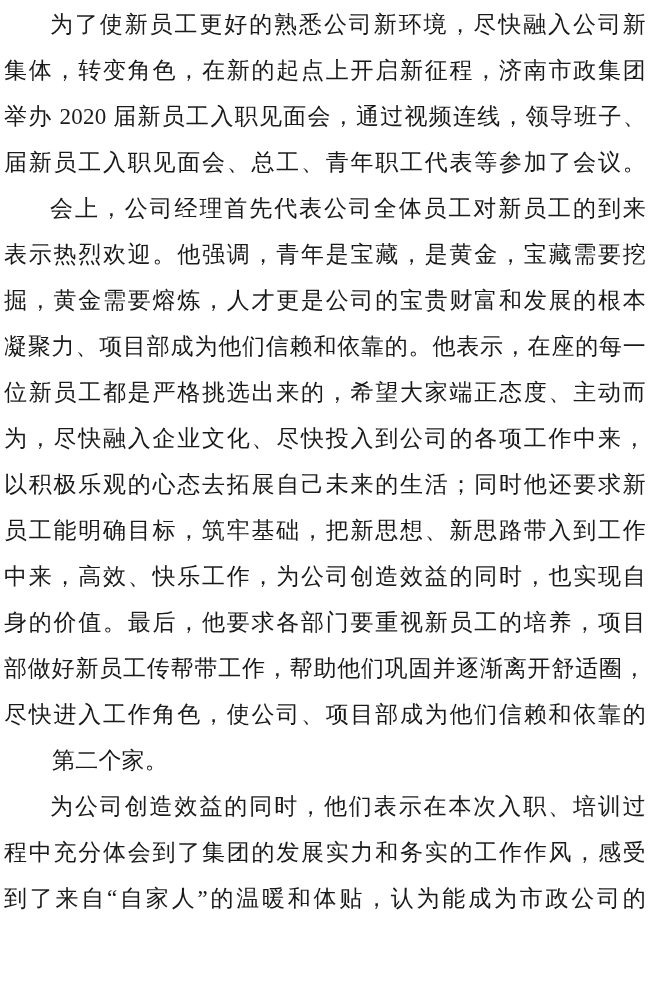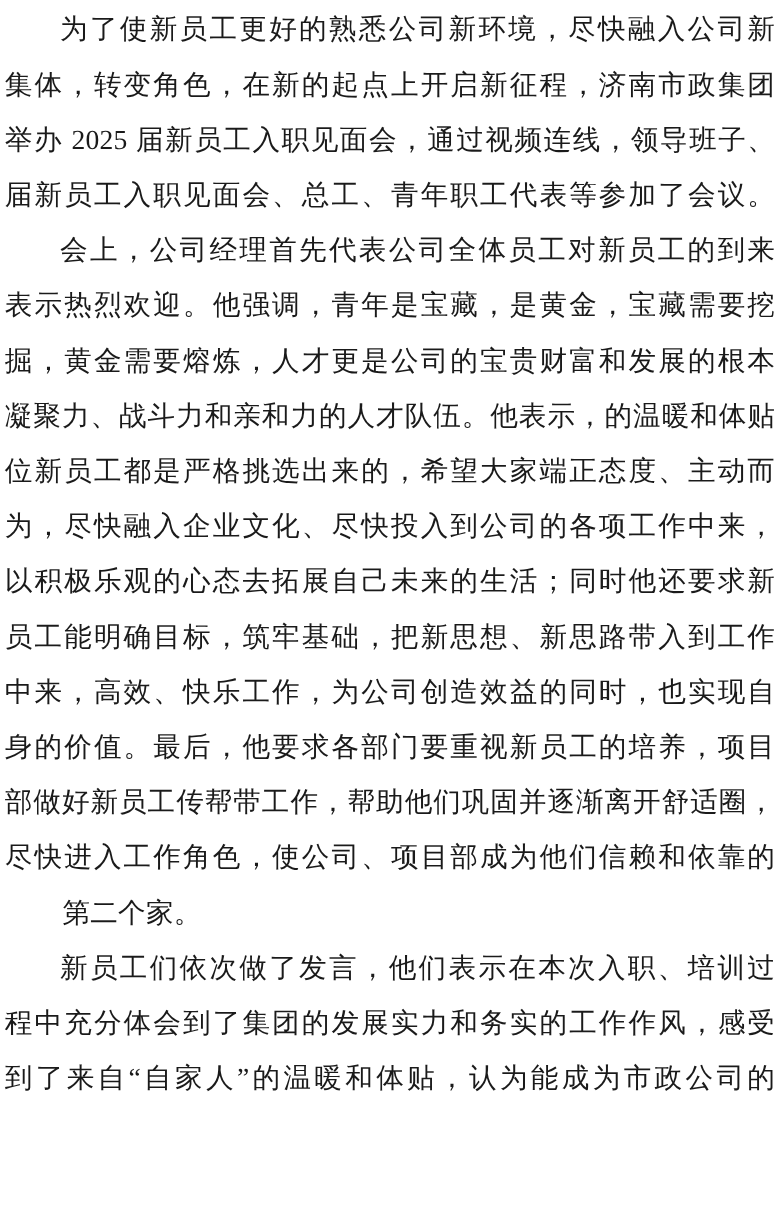--- a/index.html
+++ b/index.html
@@ -36,39 +36,39 @@
   }
 </style>
 </head>
 <body>
 
 <div class="page">
 
   <p class="para">
     <span class="line first">为了使新员工更好的熟悉公司新环境，尽快融入公司新</span>
     <span class="line">集体，转变角色，在新的起点上开启新征程，济南市政集团</span>
-    <span class="line">举办 2025 届新员工入职见面会，通过视频连线，领导班子、</span>
+    <span class="line">举办 2020 届新员工入职见面会，通过视频连线，领导班子、</span>
     <span class="line">届新员工入职见面会、总工、青年职工代表等参加了会议。</span>
   </p>
 
   <p class="para">
     <span class="line first">会上，公司经理首先代表公司全体员工对新员工的到来</span>
     <span class="line">表示热烈欢迎。他强调，青年是宝藏，是黄金，宝藏需要挖</span>
     <span class="line">掘，黄金需要熔炼，人才更是公司的宝贵财富和发展的根本</span>
-    <span class="line">凝聚力、战斗力和亲和力的人才队伍。他表示，的温暖和体贴</span>
+    <span class="line">凝聚力、项目部成为他们信赖和依靠的。他表示，在座的每一</span>
     <span class="line">位新员工都是严格挑选出来的，希望大家端正态度、主动而</span>
     <span class="line">为，尽快融入企业文化、尽快投入到公司的各项工作中来，</span>
     <span class="line">以积极乐观的心态去拓展自己未来的生活；同时他还要求新</span>
     <span class="line">员工能明确目标，筑牢基础，把新思想、新思路带入到工作</span>
     <span class="line">中来，高效、快乐工作，为公司创造效益的同时，也实现自</span>
     <span class="line">身的价值。最后，他要求各部门要重视新员工的培养，项目</span>
     <span class="line">部做好新员工传帮带工作，帮助他们巩固并逐渐离开舒适圈，</span>
     <span class="line">尽快进入工作角色，使公司、项目部成为他们信赖和依靠的</span>
     <span class="line para-end">第二个家。</span>
   </p>
 
   <p class="para">
-    <span class="line first">新员工们依次做了发言，他们表示在本次入职、培训过</span>
+    <span class="line first">为公司创造效益的同时，他们表示在本次入职、培训过</span>
     <span class="line">程中充分体会到了集团的发展实力和务实的工作作风，感受</span>
     <span class="line">到了来自“自家人”的温暖和体贴，认为能成为市政公司的</span>
   </p>
 
 </div>
 
 </body></html>

